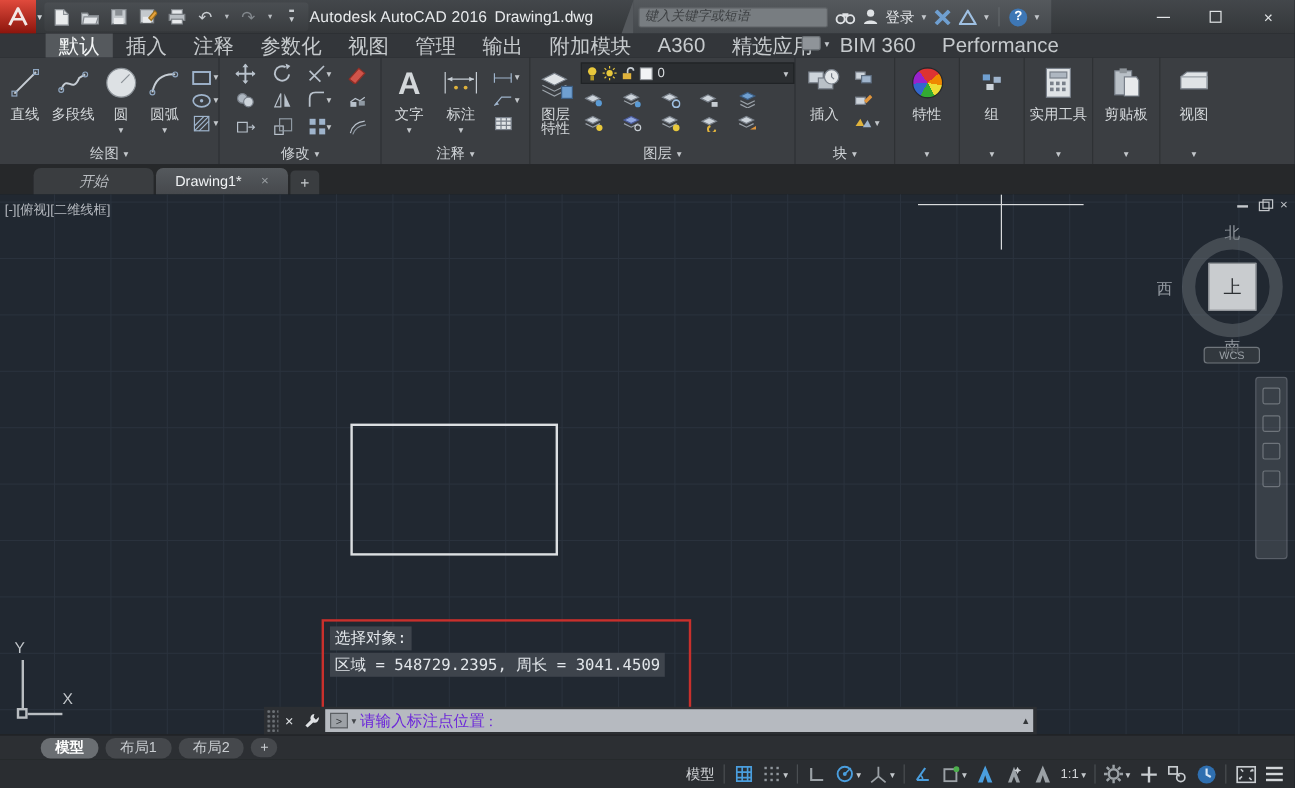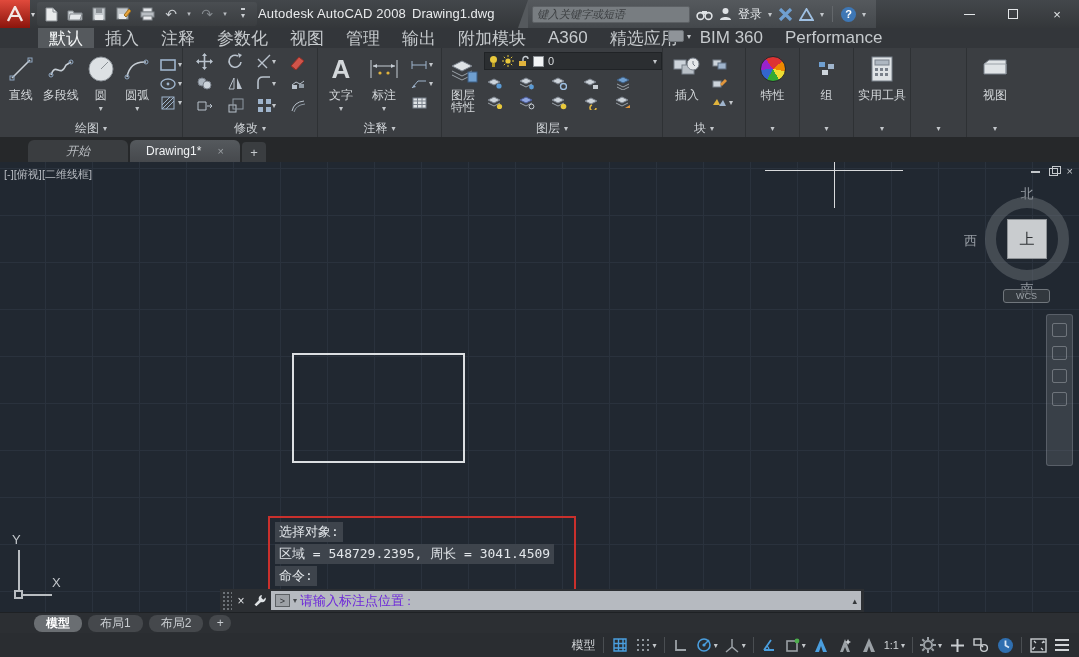--- a/index.html
+++ b/index.html
@@ -224,21 +224,21 @@
       </span>
       <span class="tiny-dd">▾</span>
       <span class="qbtn">
         <span class="redo-glyph">↷</span>
       </span>
       <span class="tiny-dd">▾</span>
       <span class="qbtn">
         <span class="qat-custom">▾</span>
       </span>
     </div>
-    <span class="title-app">Autodesk AutoCAD 2008</span>
+    <span class="title-app">Autodesk AutoCAD 2016</span>
     <span class="title-doc">Drawing1.dwg</span>
 
     <div class="tb-right">
       <div class="tb-slope"></div>
       <div class="tb-session">
         <input class="searchbox" placeholder="键入关键字或短语" style="">
         <span class="sess-ic">
           <svg width="17" height="13" viewBox="0 0 17 13">
             <circle cx="4.5" cy="8" r="3.4" fill="none" stroke="#dfe2e5" stroke-width="1.6"></circle>
             <circle cx="12.5" cy="8" r="3.4" fill="none" stroke="#dfe2e5" stroke-width="1.6"></circle>
@@ -732,20 +732,32 @@
             </span>
           <span class="tlabel">实用工具</span>
         </div>
       </div>
       <div class="panel-label">
         <span class="dd">▾</span>
       </div>
     </div>
 
     <div class="panel" style="width:56px;">
+      <div class="panel-main" style="justify-content:center;">
+        <div class="bigtool">
+          <span class="ticon">
+              <svg width="24" height="26" viewBox="0 0 24 26">
+            <rect x="2" y="3" width="14" height="20" fill="#b9c0c7" stroke="#79808a"></rect>
+            <rect x="6" y="1" width="6" height="4" fill="#8f959b"></rect>
+            <path d="M10 8 h10 l2 3 v13 h-12 z" fill="#e8eaec" stroke="#79808a"></path>
+          </svg>
+            </span>
+          <span class="tlabel">剪贴板</span>
+        </div>
+      </div>
       <div class="panel-label">
         <span class="dd">▾</span>
       </div>
     </div>
 
     <div class="panel" style="width:56px; border-right:none;">
       <div class="panel-main" style="justify-content:center;">
         <div class="bigtool">
           <span class="ticon">
               <svg width="26" height="22" viewBox="0 0 26 22">
@@ -812,21 +824,20 @@
       <span class="ucs-y">Y</span>
       <div class="ucs-vline"></div>
       <div class="ucs-hline"></div>
       <div class="ucs-box"></div>
       <span class="ucs-x">X</span>
     </div>
 
     <div class="cmd-overlay">
       <div><span class="chip">选择对象:</span></div>
       <div><span class="chip">区域 = 548729.2395, 周长 = 3041.4509</span></div>
-      <div><span class="chip">命令:</span></div>
     </div>
   </div>
 
   <div class="cmddock">
     <div class="grip"></div>
     <span class="dockbtn">×</span>
     <span class="dockbtn">
       <svg width="13" height="13" viewBox="0 0 13 13">
         <path d="M9 1 a3.5 3.5 0 0 0 -3 5 L1.5 10.5 l1.8 1.8 L8 8 a3.5 3.5 0 0 0 4.6 -4.4 l-2.3 2.1 -2 -2 z" fill="#dfe2e5"></path>
       </svg>

